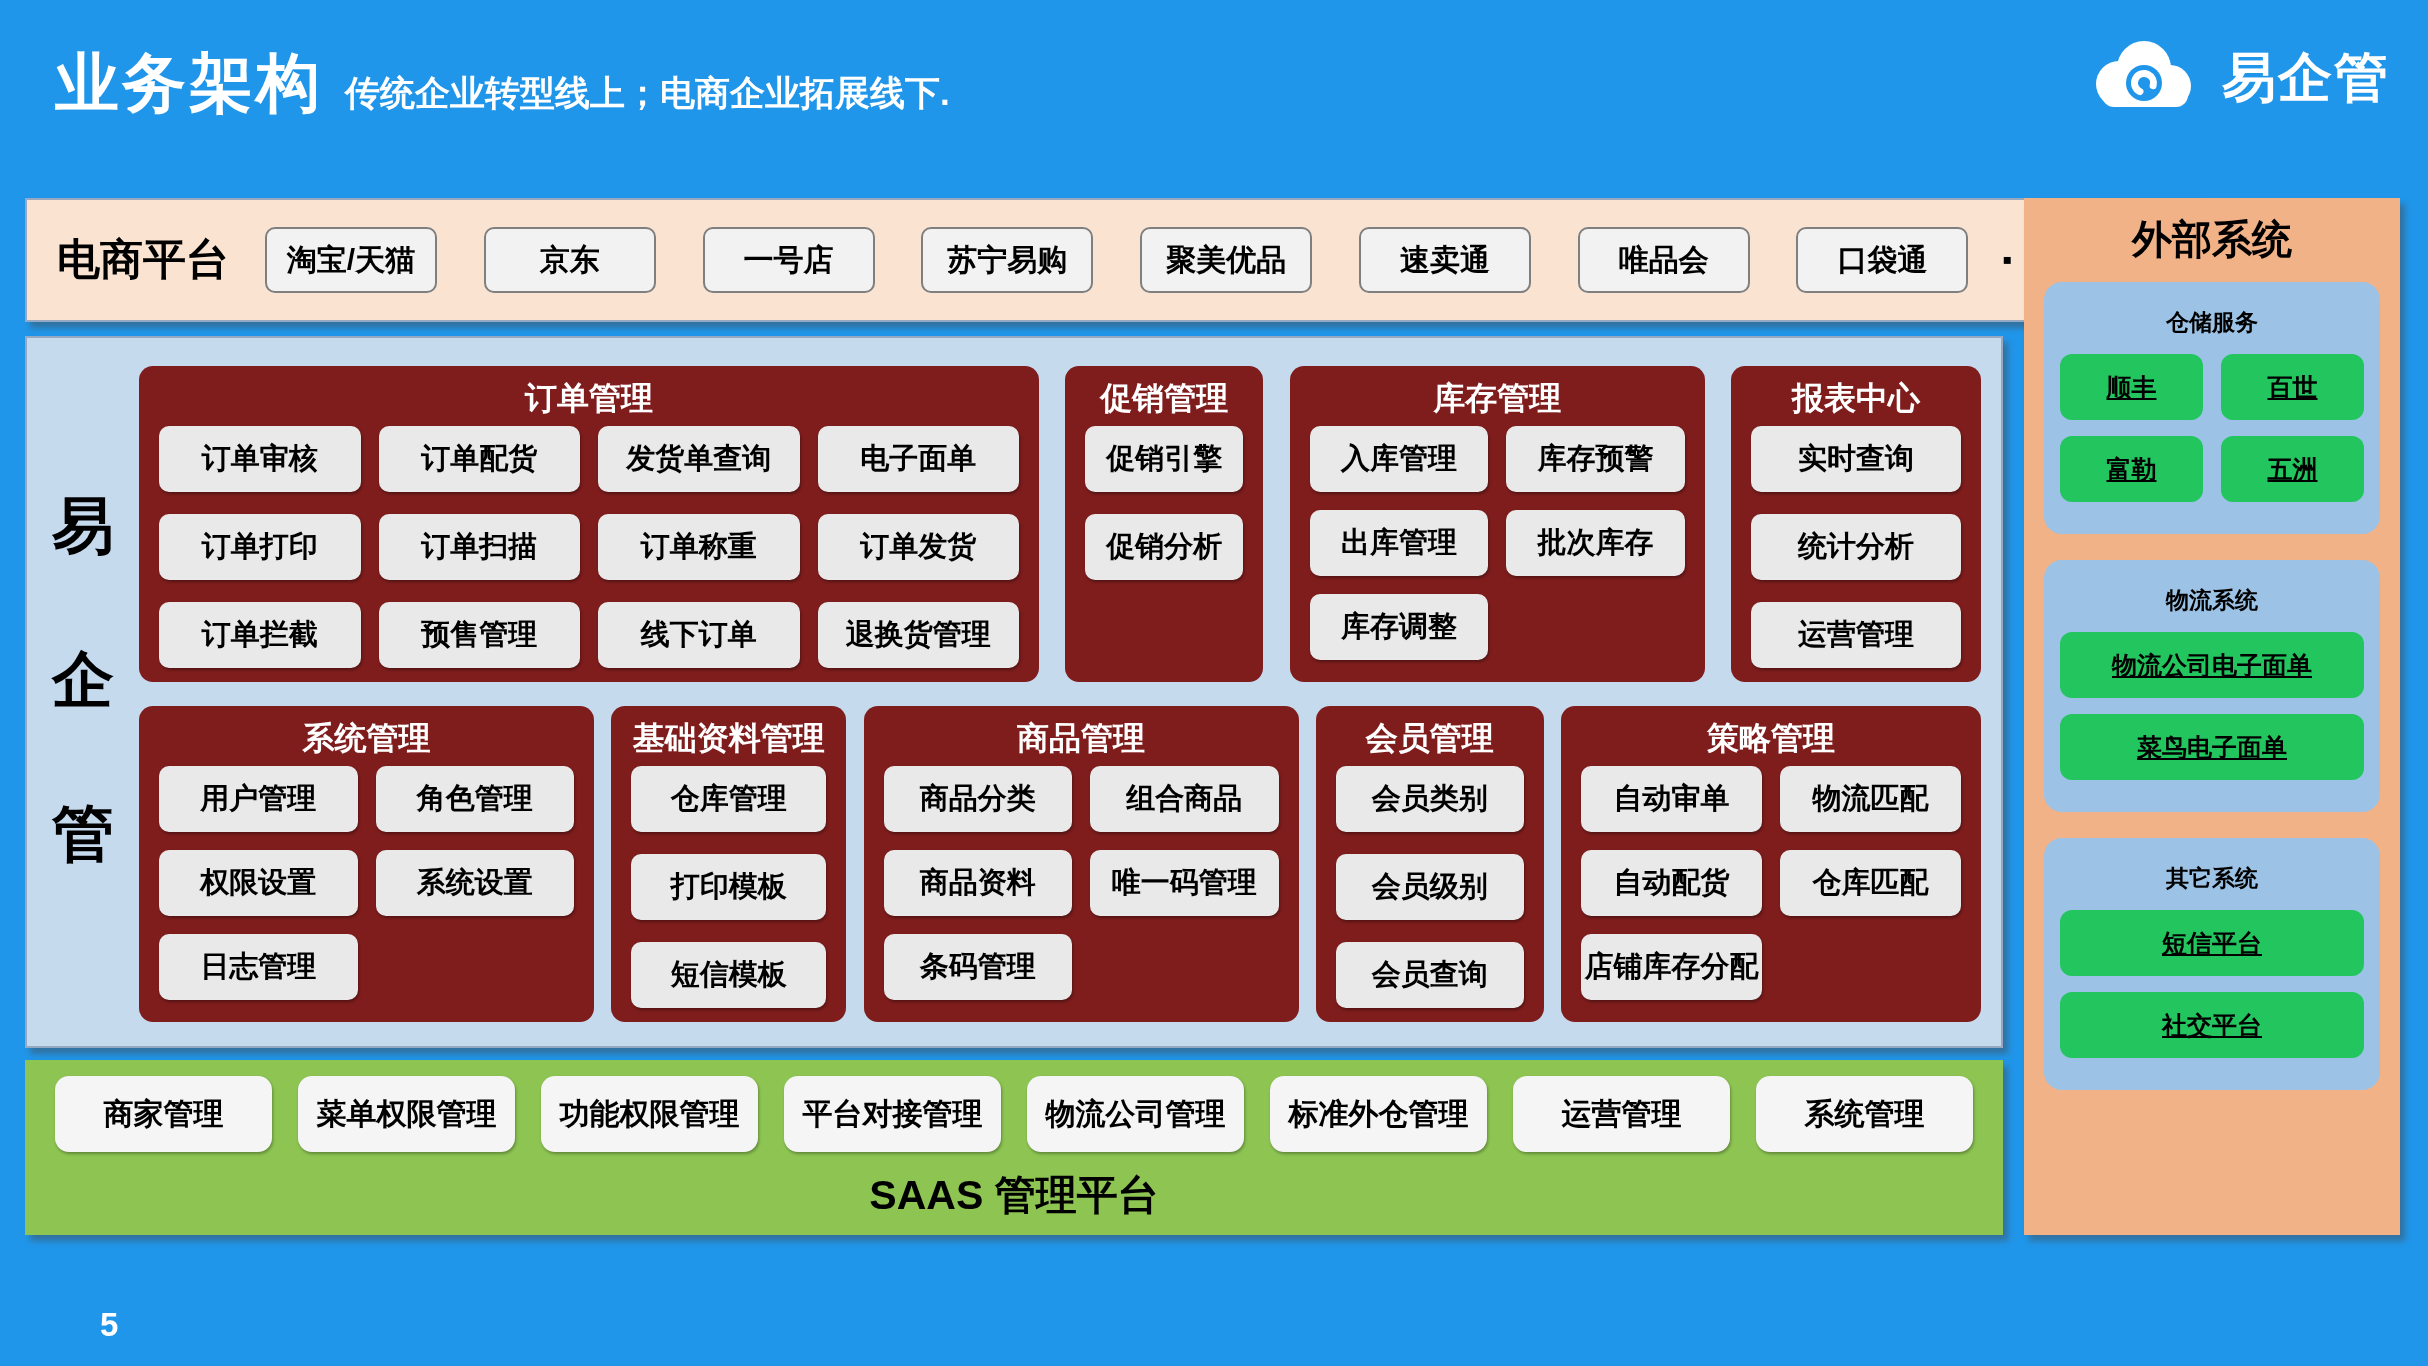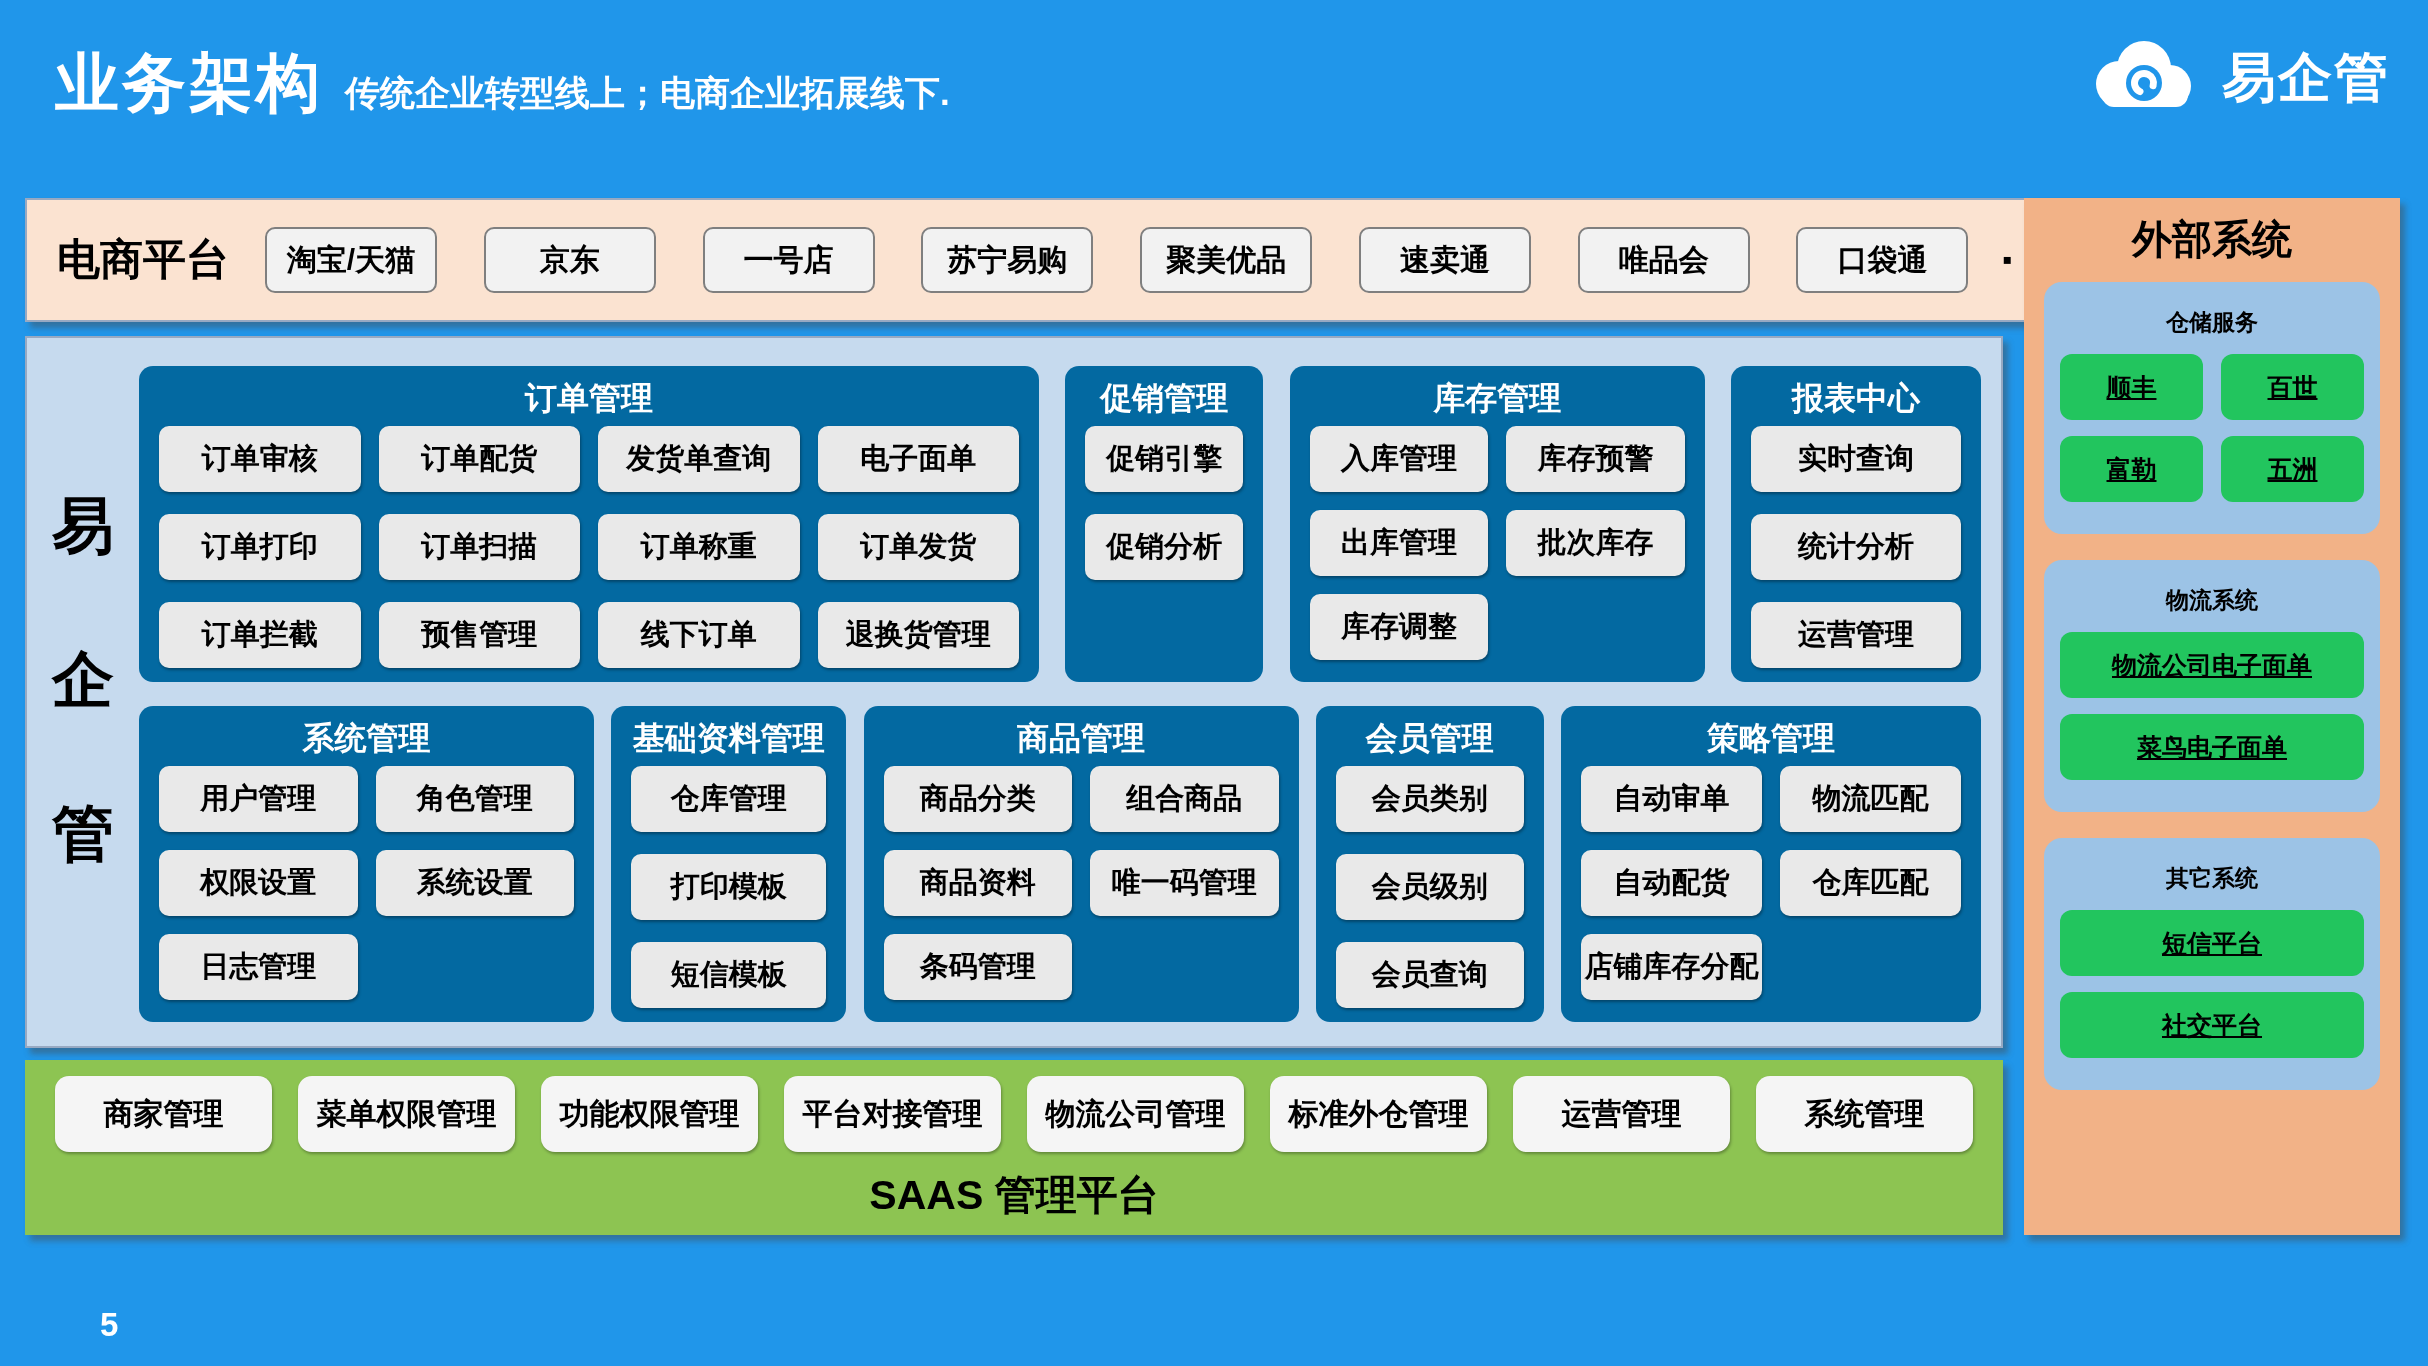--- a/index.html
+++ b/index.html
@@ -34,21 +34,21 @@
     background:#c6daee;border:2px solid #97a9c2;box-shadow:5px 6px 6px rgba(70,70,70,.45);
   }
   .brand-col{
     position:absolute;left:0;top:0;width:112px;height:100%;
     display:flex;flex-direction:column;align-items:center;padding-top:146px;box-sizing:border-box;gap:70px;
     font-size:62px;font-weight:900;
   }
   .panels-row{position:absolute;left:112px;right:20px;display:flex;justify-content:space-between;}
   .row1{top:28px;height:316px;}
   .row2{top:368px;height:316px;}
-  .panel{background:#0369a1;border-radius:14px;box-sizing:border-box;padding:10px 20px 14px;}
+  .panel{background:#7f1d1d;border-radius:14px;box-sizing:border-box;padding:10px 20px 14px;}
   .panel-title{color:#fff;font-size:32px;font-weight:bold;text-align:center;height:50px;line-height:44px;}
   .panel-grid{display:grid;column-gap:18px;row-gap:22px;grid-auto-rows:66px;align-content:start;}
   .cols-1{grid-template-columns:1fr;}
   .cols-2{grid-template-columns:1fr 1fr;gap:18px;}
   .cols-4{grid-template-columns:1fr 1fr 1fr 1fr;}
   .module-btn{
     background:#e9e9e9;border-radius:10px;display:flex;align-items:center;justify-content:center;
     font-size:29px;font-weight:bold;box-shadow:1px 2px 3px rgba(0,0,0,.35);white-space:nowrap;
   }
   

